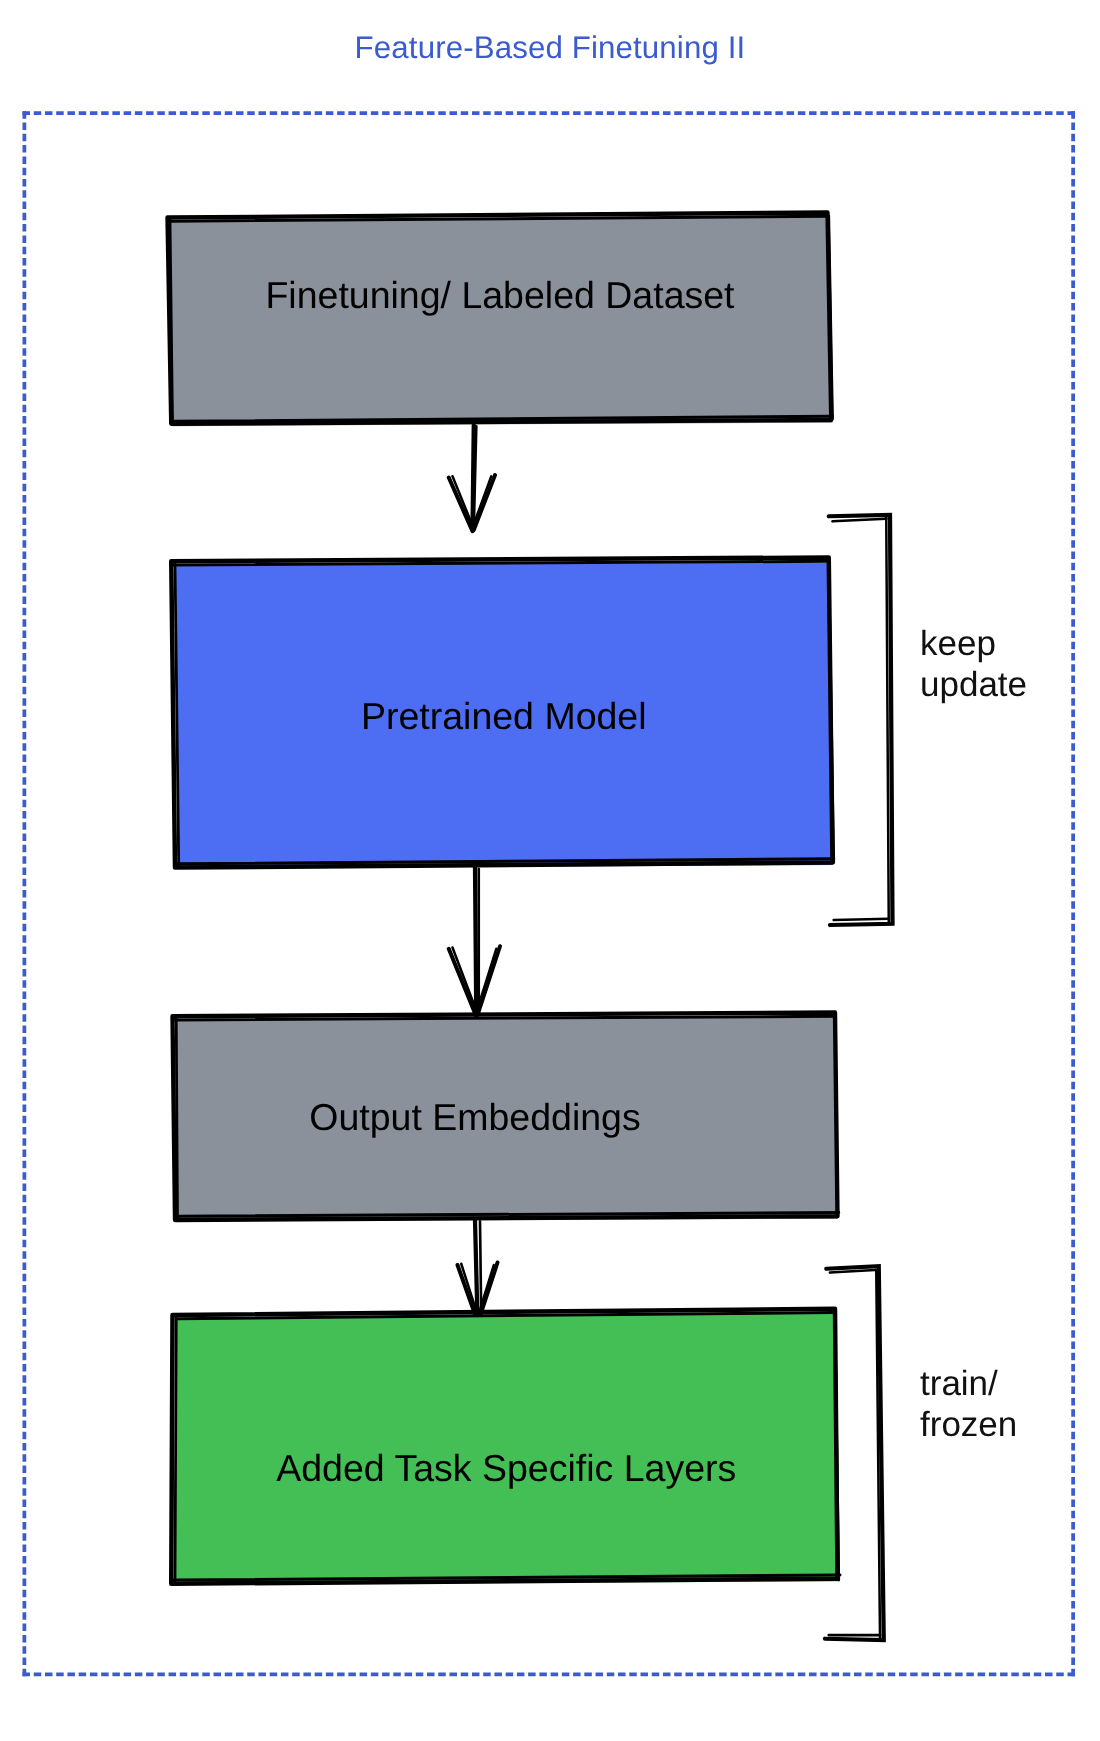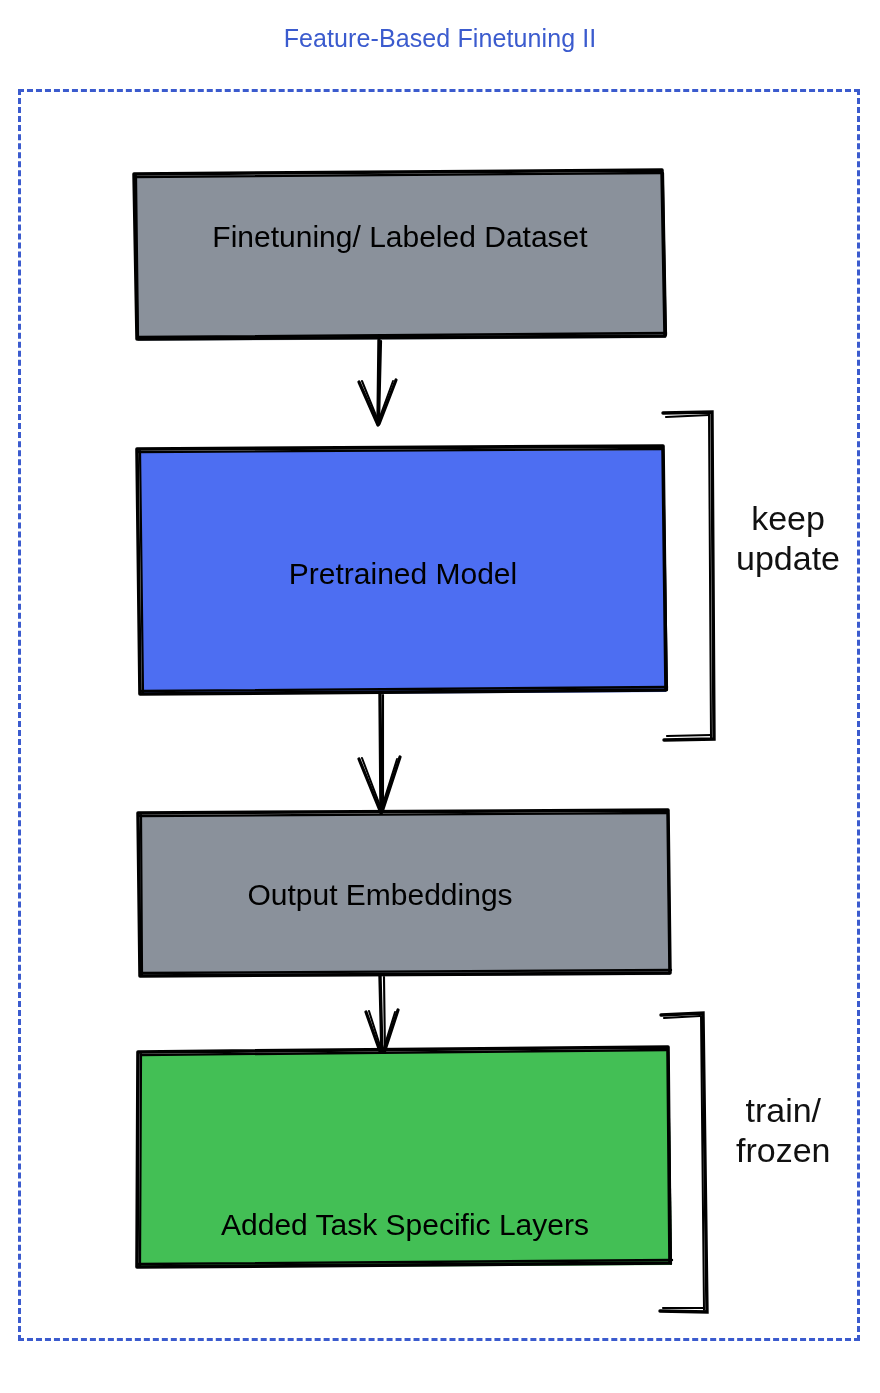--- a/index.html
+++ b/index.html
@@ -54,25 +54,24 @@
     color: #000000;
     font-size: 30px;
     font-family: "Liberation Sans", sans-serif;
     text-align: center;
     white-space: nowrap;
     line-height: 1.1;
   }
   .bracket-label {
     position: absolute;
     color: #111111;
-    font-size: 34px;
+    font-size: 28px;
     font-family: "Liberation Sans", sans-serif;
     line-height: 1.18;
     white-space: nowrap;
-    text-align: center;
   }
 </style>
 </head>
 <body>
 
 <div id="canvas">
 
   <div class="diagram-title">Feature-Based Finetuning II</div>
 
   <div class="dashed-frame"></div>
@@ -157,21 +156,21 @@
     </g>
 
   </svg>
 
   <div class="node-label" style="left:140px; top:557px; width:526px;">Pretrained Model</div>
 
   <div class="node-label" style="left:136px; top:220px; width:528px;">Finetuning/ Labeled Dataset</div>
 
   <div class="node-label" style="left:140px; top:878px; width:480px;">Output Embeddings</div>
 
-  <div class="node-label" style="left:140px; top:1208px; width:530px;">Added Task Specific Layers</div>
+  <div class="node-label" style="left:140px; top:1159px; width:530px;">Added Task Specific Layers</div>
 
   <div class="bracket-label" style="left:736px; top:498px;">
     <div>keep</div>
     <div>update</div>
   </div>
 
   <div class="bracket-label" style="left:736px; top:1090px;">
     <div>train/</div>
     <div>frozen</div>
   </div>

